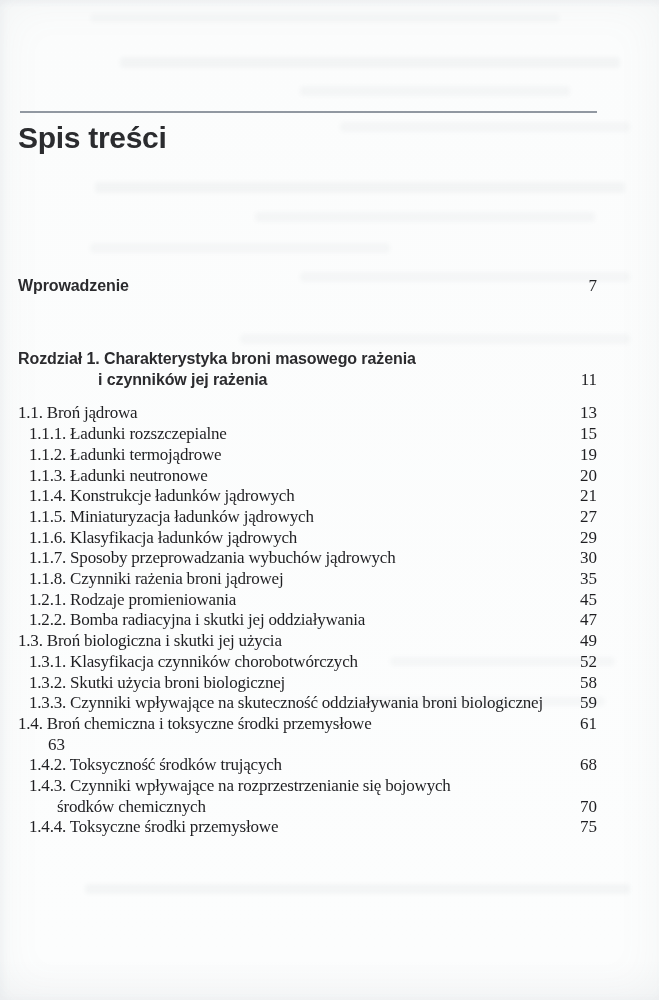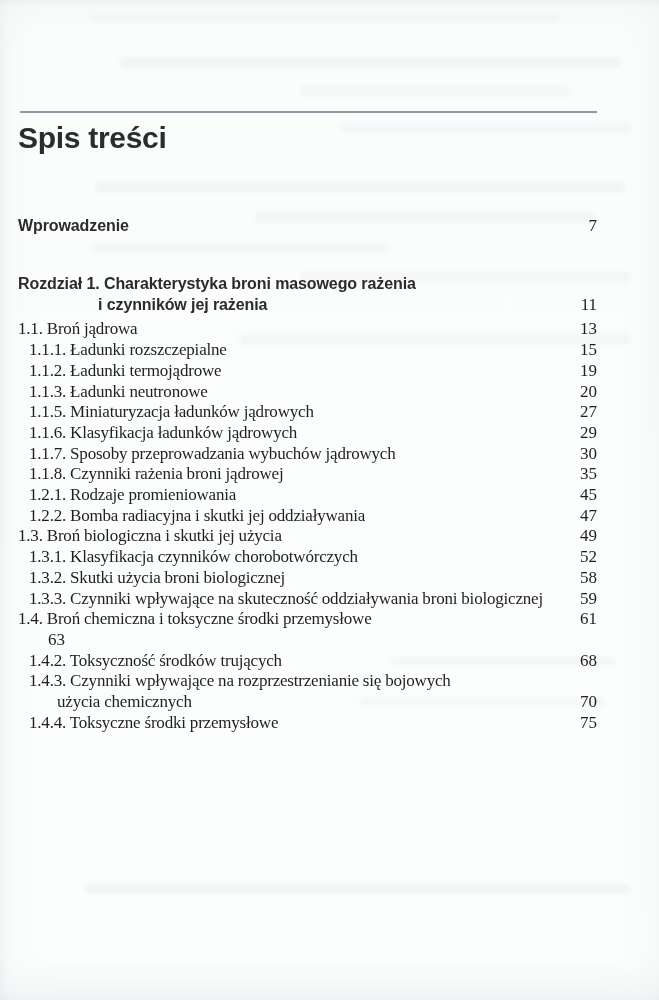--- a/index.html
+++ b/index.html
@@ -60,32 +60,32 @@
     text-align: right;
     font-family: "Liberation Serif", serif;
     font-weight: 400;
     letter-spacing: 0;
   }
   .row.l2 { padding-left: 29px; }
   .line { display: block; }
   .cont { padding-left: 28px; }      
   .cont-ch { padding-left: 80px; }   
   .intro {
-    margin-top: 58px;
+    margin-top: 118px;
     line-height: 21px;
   }
   .intro .lbl, .chapter .lbl {
     font-family: "Liberation Sans", sans-serif;
     font-weight: 700;
     font-size: 16px;
     color: #2b2b2e;
     letter-spacing: -0.1px;
   }
-  .chapter { margin-top: 38px; justify-content: center; }
-  .entries { margin-top: 4px; }
+  .chapter { margin-top: 53px; justify-content: center; }
+  .entries { margin-top: 13px; }
 </style>
 </head>
 <body>
 
 <div>
   <div class="ghost" style="top:14px;left:90px;width:470px;height:8px;opacity:.035;"></div>
   <div class="ghost" style="top:57px;left:120px;width:500px;height:11px;opacity:.05;"></div>
   <div class="ghost" style="top:86px;left:300px;width:270px;height:10px;opacity:.045;"></div>
   <div class="ghost" style="top:122px;left:340px;width:290px;height:10px;opacity:.04;"></div>
   <div class="ghost" style="top:182px;left:95px;width:530px;height:11px;opacity:.05;"></div>
@@ -128,20 +128,24 @@
     </div>
     <div class="row l2">
       <span class="lbl">1.1.2. Ładunki termojądrowe</span>
       <span class="pg">19</span>
     </div>
     <div class="row l2">
       <span class="lbl">1.1.3. Ładunki neutronowe</span>
       <span class="pg">20</span>
     </div>
     <div class="row l2">
+      <span class="lbl">1.1.4. Konstrukcje ładunków jądrowych</span>
+      <span class="pg">21</span>
+    </div>
+    <div class="row l2">
       <span class="lbl">1.1.5. Miniaturyzacja ładunków jądrowych</span>
       <span class="pg">27</span>
     </div>
     <div class="row l2">
       <span class="lbl">1.1.6. Klasyfikacja ładunków jądrowych</span>
       <span class="pg">29</span>
     </div>
     <div class="row l2">
       <span class="lbl">1.1.7. Sposoby przeprowadzania wybuchów jądrowych</span>
       <span class="pg">30</span>
@@ -181,21 +185,21 @@
     <div class="row l2">
       <span class="pg">63</span>
     </div>
     <div class="row l2">
       <span class="lbl">1.4.2. Toksyczność środków trujących</span>
       <span class="pg">68</span>
     </div>
     <div class="row l2 multi">
       <span class="lbl">
         <span class="line">1.4.3. Czynniki wpływające na rozprzestrzenianie się bojowych</span>
-        <span class="line cont">użycia chemicznych</span>
+        <span class="line cont">środków chemicznych</span>
       </span>
       <span class="pg">70</span>
     </div>
     <div class="row l2">
       <span class="lbl">1.4.4. Toksyczne środki przemysłowe</span>
       <span class="pg">75</span>
     </div>
   </div>
 
 </div>

